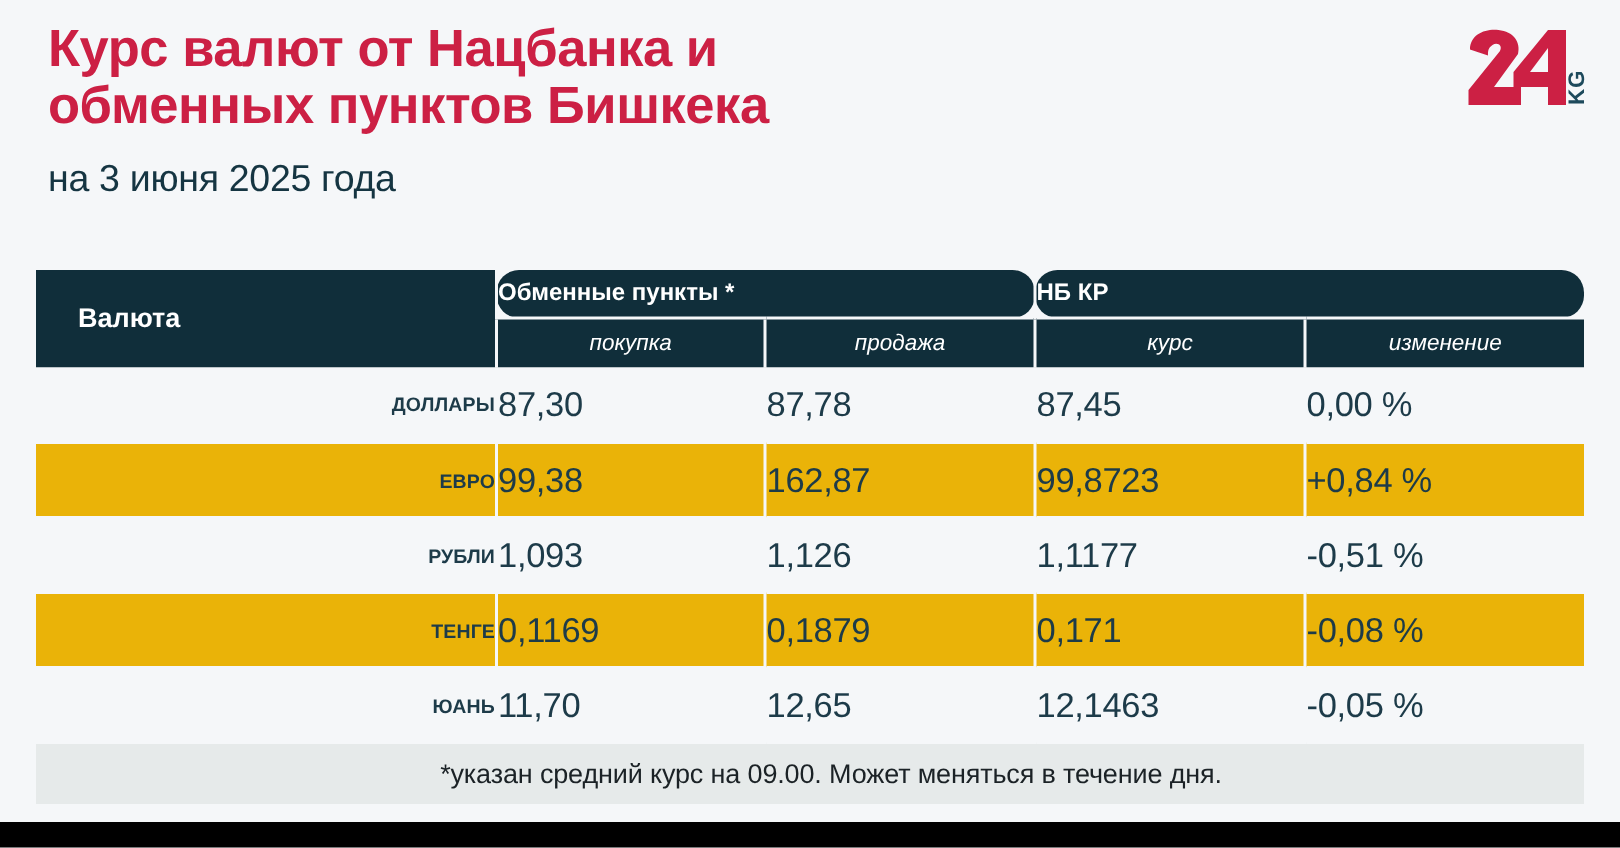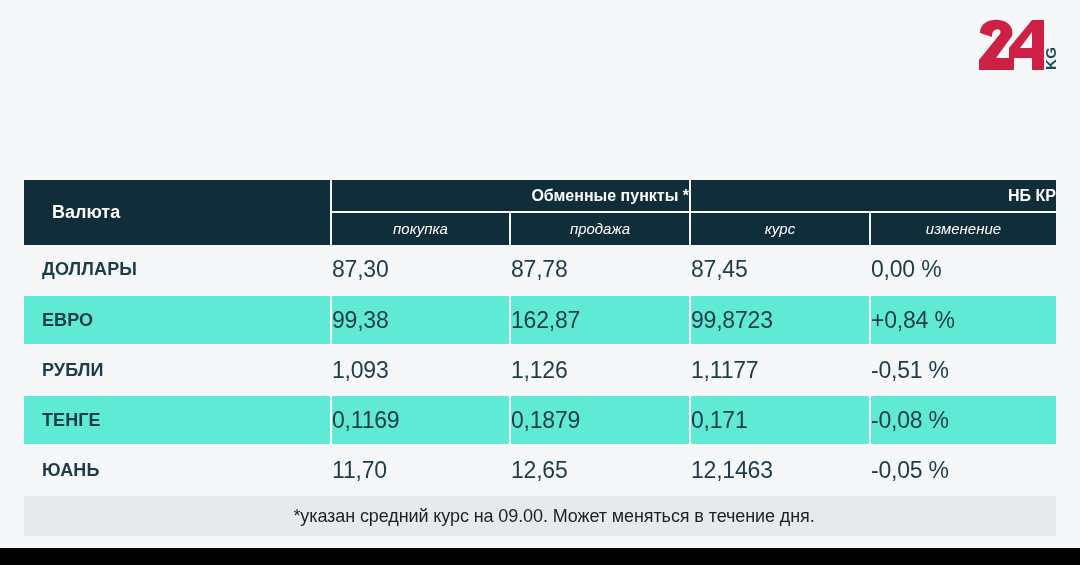--- a/index.html
+++ b/index.html
@@ -80,22 +80,23 @@
     background: #102e3a;
     color: #ffffff;
     padding: 0;
     border: none;
   }
   th.grp {
     font-size: 16px;
     font-weight: bold;
     height: 31px;
     line-height: 31px;
-    text-align: right;
+    text-align: left;
     border-left: 2px solid #f5f7f9;
+    border-radius: 15px;
   }
   th.cur-head {
     font-size: 18px;
     font-weight: bold;
     text-align: left;
     padding-left: 28px;
     vertical-align: middle;
   }
   th.sub {
     font-size: 15px;
@@ -103,34 +104,34 @@
     height: 32px;
     line-height: 32px;
     text-align: center;
     border-left: 2px solid #f5f7f9;
     border-top: 2px solid #f5f7f9;
     font-style: italic;
   }
 
   tbody tr { height: 50px; }
   tbody tr.odd  td { background: #f5f7f9; }
-  tbody tr.even td { background: #5eead4; }
+  tbody tr.even td { background: #eab308; }
   tbody td {
     padding: 0;
     border-left: 2px solid #f5f7f9;
     border-bottom: 2px solid #f5f7f9;
     font-size: 23px;
     color: #1d3b49;
     letter-spacing: -0.2px;
   }
   tbody tr.even td { border-left-color: #f5f7f9; border-bottom-color: #f5f7f9; }
   tbody td.name {
-    text-align: left;
+    text-align: right;
     padding-left: 18px;
-    font-size: 18px;
+    font-size: 13px;
     font-weight: bold;
     border-left: none;
     letter-spacing: 0.1px;
   }
 
   tfoot td {
     background: #e6eaea;
     height: 40px;
     padding: 0 0 0 28px;
     font-size: 18px;
@@ -148,20 +149,25 @@
     width: 1080px;
     height: 17px;
     background: #000000;
   }
 </style>
 </head>
 <body>
 
 <div class="page">
 
+  <div class="header">
+    <h1 class="title">Курс валют от Нацбанка и
+обменных пунктов Бишкека</h1>
+    <div class="subtitle">на 3 июня 2025 года</div>
+  </div>
 
   <div class="logo">
     <svg width="86" height="56" viewBox="0 0 86 56" xmlns="http://www.w3.org/2000/svg">
 
       <path d="M4 15 C4 5, 14 1, 23 2 C33 3, 38 10, 36 18 L20 40 L38 40 L38 52 L3 52 L3 42 L24 16 C26 12, 22 10, 19 12 C16 14, 16 16, 16 19 Z" fill="#cc2044"></path>
 
       <path d="M56 2 L68 2 L68 52 L56 52 L56 40 L33 40 L33 30 L56 2 Z" fill="#cc2044"></path>
       <path d="M56 14 L44 30 L56 30 Z" fill="#f5f7f9"></path>
 
       <text x="80" y="52" fill="#1d4a5c" font-family="Liberation Sans, sans-serif" font-size="15" font-weight="bold" letter-spacing="0.5" transform="rotate(-90 80 52)">KG</text>

